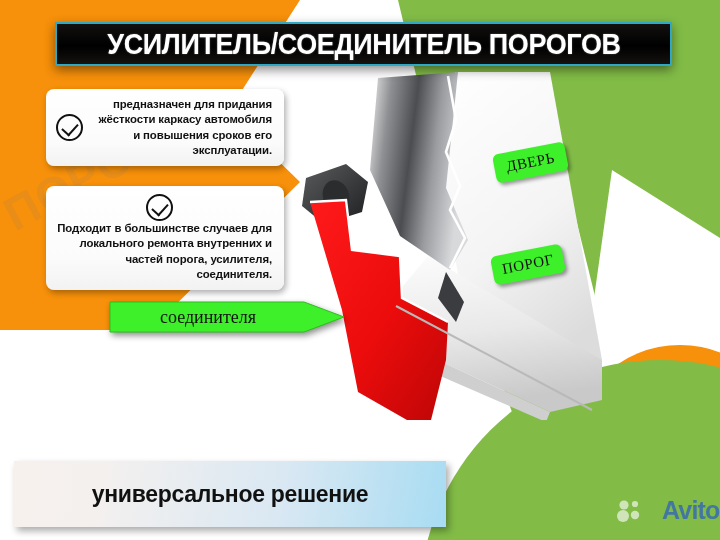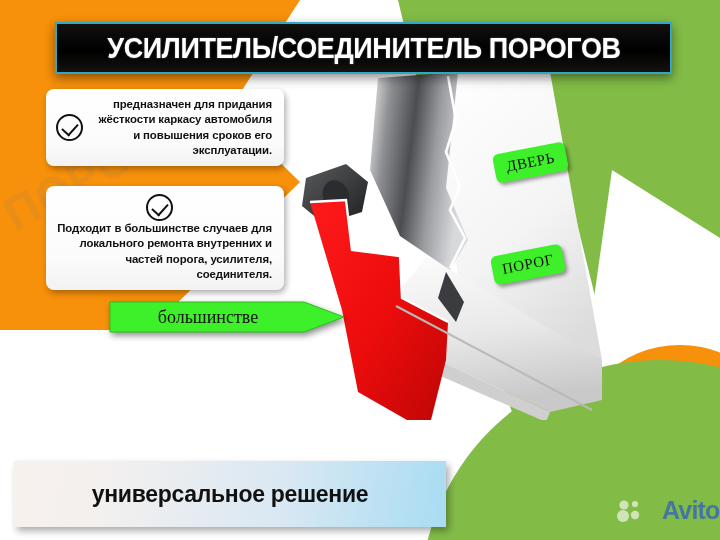--- a/index.html
+++ b/index.html
@@ -33,21 +33,21 @@
     pointer-events:none;
   }
 
   
   .product { position:absolute; left:250px; top:60px; width:420px; height:360px; }
 
   
   .title-banner {
     position:absolute;
     left:55px; top:22px;
-    width:617px; height:52px;
+    width:617px; height:44px;
     background:linear-gradient(180deg,#12100f 0%, #000000 55%, #15120f 100%);
     border:2px solid #2ea8c4;
     display:flex; align-items:center; justify-content:center;
     box-shadow:0 4px 10px rgba(0,0,0,0.45);
   }
   .title-banner span {
     color:#ffffff;
     font-size:29px;
     font-weight:bold;
     letter-spacing:-0.4px;
@@ -245,21 +245,21 @@
 
   <div class="card" id="card2">
     <div class="tick"></div>
     <div class="txt">Подходит в большинстве случаев для локального ремонта внутренних и частей порога, усилителя, соединителя.</div>
   </div>
 
   <div class="arrow-label">
     <svg viewBox="0 0 240 38" width="240" height="38" style="position:absolute;left:0;top:0;">
       <path d="M2,4 L196,4 L236,19 L196,34 L2,34 Z" fill="#3ef02a" stroke="#2bbf1c" stroke-width="1"></path>
     </svg>
-    <div class="arrow-text">большинстве</div>
+    <div class="arrow-text">соединителя</div>
   </div>
 
   <div class="tag" id="tag-door">
     <span>ДВЕРЬ</span>
   </div>
   <div class="tag" id="tag-sill">
     <span>ПОРОГ</span>
   </div>
 
   <div class="bottom-banner">

